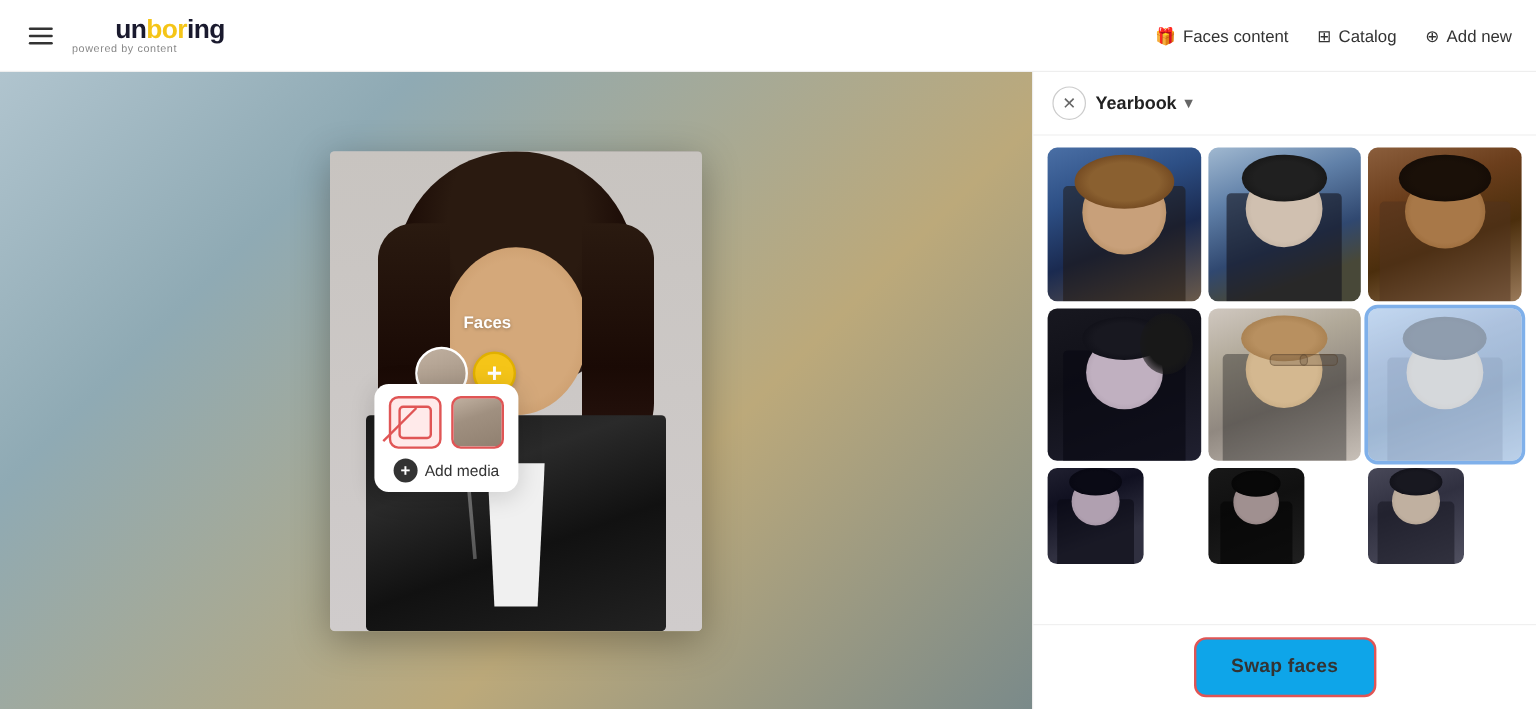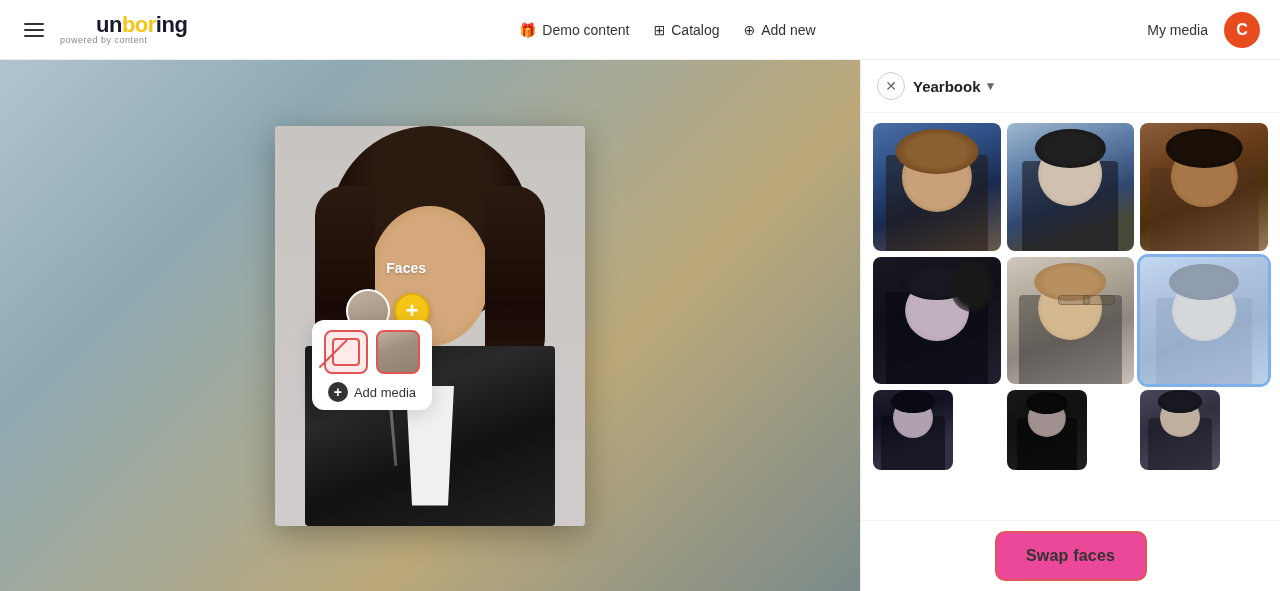--- a/index.html
+++ b/index.html
@@ -135,21 +135,21 @@
     .p4 { background: linear-gradient(160deg, #202030 0%, #101020 30%, #282838 60%, #181828 80%); }
     .p5 { background: linear-gradient(160deg, #d0c0b0 0%, #b0a090 30%, #908070 60%, #c0b0a0 80%); }
 
     
     .bottom-bar {
       padding: 10px 12px; border-top: 1px solid #f0f0f0;
       display: flex; justify-content: center;
     }
     .swap-btn {
       width: 152px; padding: 14px 0; border-radius: 10px;
-      background: #ec4899; border: 2px solid #e05555;
+      background: #0ea5e9; border: 2px solid #e05555;
       font-size: 16px; font-weight: 600; color: #333;
       cursor: pointer; text-align: center; letter-spacing: 0.2px;
     }
 
     
     .slash-icon {
       width: 28px; height: 28px; position: relative;
     }
     .slash-icon::before {
       content: ''; position: absolute; inset: 0;
@@ -174,36 +174,32 @@
     </div>
     <div class="logo">
       <span class="logo-main">un<span class="yellow">bor</span>ing</span>
       <span class="logo-sub">powered by content</span>
     </div>
   </div>
 
   <nav class="header-center">
     <a class="nav-item">
       <span>🎁</span>
-      <span>Demo content</span>
+      <span>Faces content</span>
     </a>
     <a class="nav-item">
       <span>⊞</span>
       <span>Catalog</span>
     </a>
     <a class="nav-item">
       <span>⊕</span>
       <span>Add new</span>
     </a>
   </nav>
 
-  <div class="header-right">
-    <span class="my-media-btn">My media</span>
-    <div class="avatar">C</div>
-  </div>
 </header>
 
 <div class="main">
 
   <div class="left-panel">
     <div class="left-panel-blur"></div>
 
     <div class="main-photo-container">
       <div class="main-photo">
 

